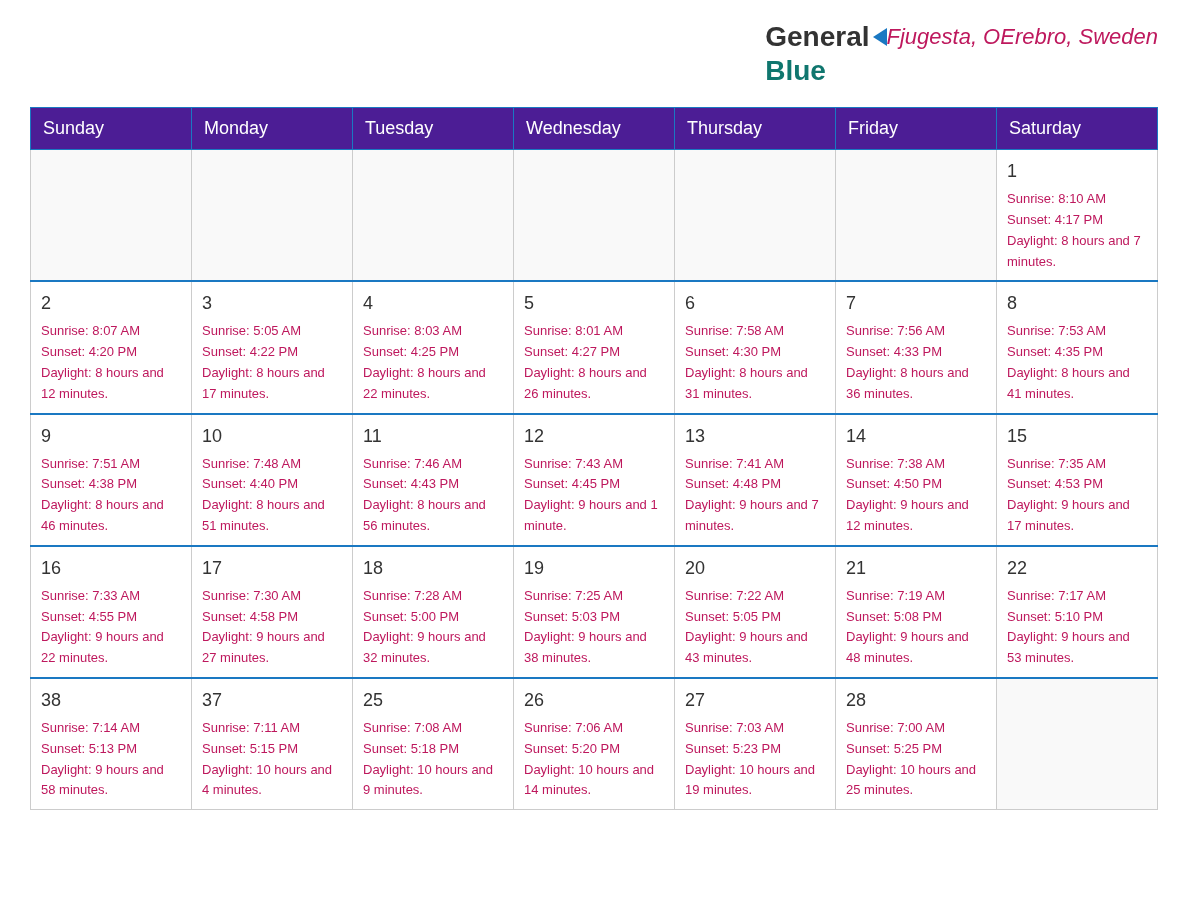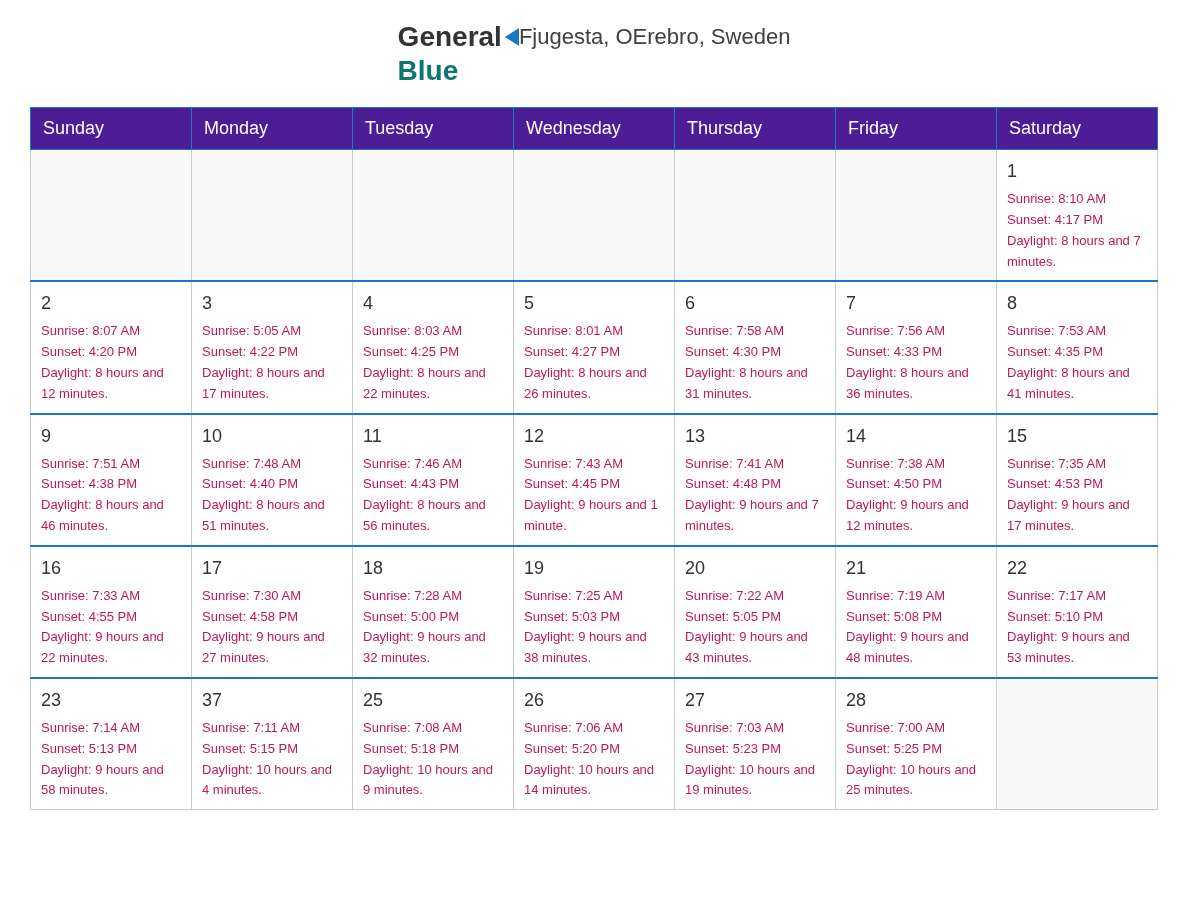--- a/index.html
+++ b/index.html
@@ -4,37 +4,38 @@
   <style>
     * { box-sizing: border-box; margin: 0; padding: 0; }
     body {
       font-family: Arial, sans-serif;
       background: #fff;
       padding: 20px 30px;
       color: #333;
     }
     .header {
       display: flex;
-      justify-content: center;
+      justify-content: flex-end;
       align-items: flex-start;
       margin-bottom: 20px;
     }
     .title-block {
       text-align: right;
     }
     .month-title {
       font-size: 48px;
       font-weight: normal;
       color: #222;
       line-height: 1.1;
     }
     .location {
       font-size: 22px;
-      color: #404040;
+      color: #be185d;
       margin-top: 4px;
+      font-style: italic;
     }
     .calendar {
       width: 100%;
       border-collapse: collapse;
     }
     .calendar th {
       background-color: #4c1d95;
       color: #fff;
       font-size: 18px;
       font-weight: normal;
@@ -277,21 +278,21 @@
         </td>
         <td>
           <span class="day-number">22</span>
           <div class="day-info" style="white-space: pre-line;">Sunrise: 7:17 AM
 Sunset: 5:10 PM
 Daylight: 9 hours and 53 minutes.</div>
         </td>
       </tr>
       <tr class="row-divider">
         <td>
-          <span class="day-number">23</span>
+          <span class="day-number">38</span>
           <div class="day-info" style="white-space: pre-line;">Sunrise: 7:14 AM
 Sunset: 5:13 PM
 Daylight: 9 hours and 58 minutes.</div>
         </td>
         <td>
           <span class="day-number">37</span>
           <div class="day-info" style="white-space: pre-line;">Sunrise: 7:11 AM
 Sunset: 5:15 PM
 Daylight: 10 hours and 4 minutes.</div>
         </td>

